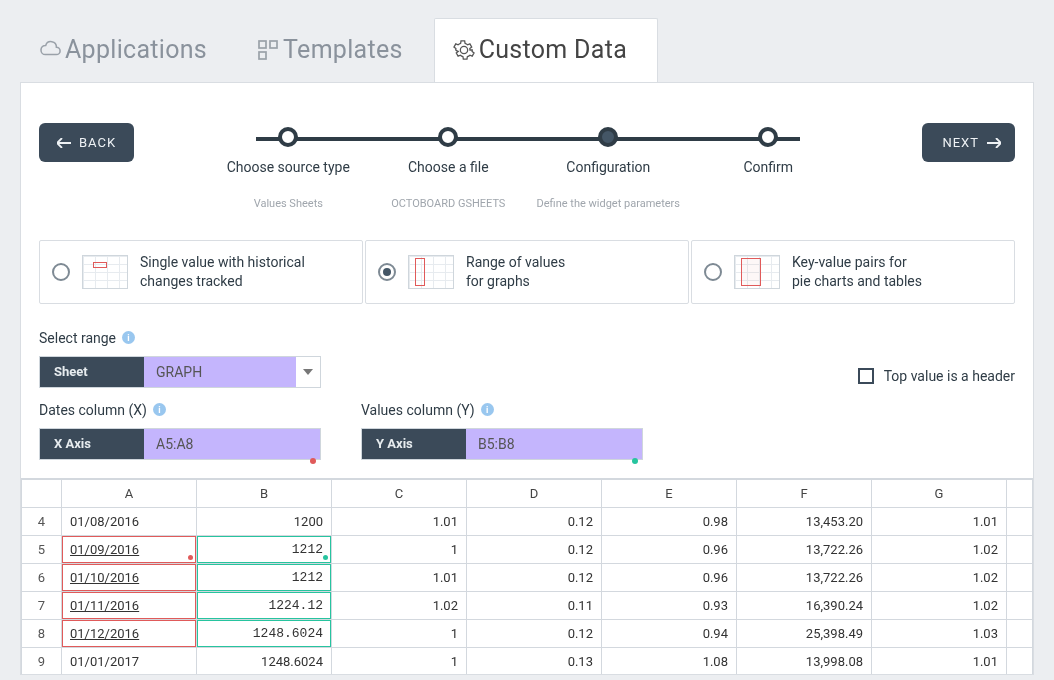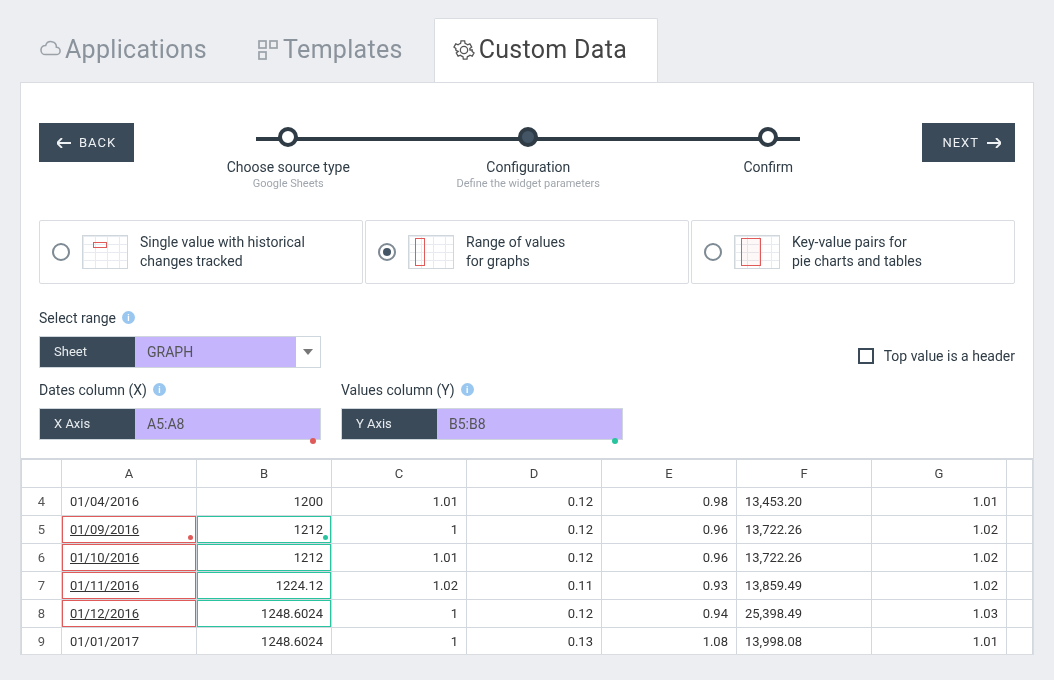--- a/index.html
+++ b/index.html
@@ -4,67 +4,67 @@
 <style>
   * { box-sizing: border-box; margin: 0; padding: 0; font-family: -apple-system, BlinkMacSystemFont, "Segoe UI", Roboto, sans-serif; }
   body { background: #eceef1; color: #333; font-size: 14px; }
   .page { width: 1054px; margin: 0 auto; }
   .tabs { display: flex; gap: 0; padding: 18px 0 0 20px; align-items: flex-end; }
   .tab { display: flex; align-items: center; gap: 4px; padding: 16px 30px 18px 18px; color: #8a929c; font-size: 25px; letter-spacing: 0.3px; cursor: pointer; border: 1px solid transparent; border-bottom: none; }
   .tab.active { background: #fff; color: #444; border-color: #d9dde2; border-radius: 2px 2px 0 0; }
   .tab .icon { width: 22px; height: 22px; display: flex; align-items: center; justify-content: center; }
   .panel { background: #fff; border: 1px solid #d9dde2; margin: 0 20px; padding: 0; }
   .topbar { display: flex; align-items: flex-start; justify-content: space-between; padding: 40px 4px 20px 4px; }
-  .btn { background: #3b4a59; color: #eef2f5; border: none; padding: 12px 18px; font-size: 13px; letter-spacing: 1px; cursor: pointer; display: flex; align-items: center; gap: 8px; border-radius: 0; margin: 0 14px; }
+  .btn { background: #3b4a59; color: #eef2f5; border: none; padding: 12px 18px; font-size: 13px; letter-spacing: 1px; cursor: pointer; display: flex; align-items: center; gap: 8px; border-radius: 6px; margin: 0 14px; }
   .btn.next { padding: 12px 14px 12px 20px; }
   .steps { flex: 1; max-width: 640px; margin: 0 auto; display: flex; justify-content: space-between; position: relative; padding-top: 4px; }
   .steps::before { content: ""; position: absolute; left: 48px; right: 48px; top: 14px; height: 4px; background: #2f3c46; z-index: 0; }
   .step { width: 25%; text-align: center; position: relative; z-index: 1; }
   .step .circle { width: 20px; height: 20px; background: #fff; border: 4px solid #2f3c46; border-radius: 50%; margin: 0 auto 12px; }
   .step.active .circle { background: #445666; }
-  .step-title { color: #2f3c46; font-size: 14px; margin-bottom: 2px; }
+  .step-title { color: #2f3c46; font-size: 14px; margin-bottom: 22px; }
   .step-sub { color: #a0a6ad; font-size: 11px; }
 
   .choices { display: flex; gap: 2px; padding: 10px 18px 18px 18px; justify-content: space-between; }
   .choice { flex: 1; display: flex; align-items: center; gap: 12px; border: 1px solid #d9dde2; border-radius: 2px; padding: 12px 12px; cursor: pointer; color: #2f3c46; font-size: 14px; line-height: 1.35; }
   .radio { width: 18px; height: 18px; border: 2px solid #7e8a94; border-radius: 50%; flex-shrink: 0; position: relative; }
   .radio.checked::after { content: ""; position: absolute; inset: 3px; background: #445666; border-radius: 50%; }
   .mini { width: 46px; height: 34px; border: 1px solid #cfd6dc; flex-shrink: 0; position: relative; background: linear-gradient(#e7ebef 1px, transparent 1px) 0 0/100% 8px, linear-gradient(90deg,#e7ebef 1px, transparent 1px) 0 0/12px 100%; }
   .mini .hl { position: absolute; border: 1px solid #e05a5a; }
   .mini.single .hl { left: 10px; top: 6px; width: 14px; height: 6px; }
   .mini.range .hl { left: 6px; top: 2px; width: 10px; height: 28px; }
   .mini.kv .hl { left: 6px; top: 2px; width: 20px; height: 28px; background: rgba(224,90,90,0.05); }
 
   .cfg { padding: 8px 18px 4px 18px; }
   .cfg-row { display: flex; justify-content: space-between; align-items: flex-end; gap: 44px; margin-bottom: 14px; }
   .field-label { color: #2f3c46; font-size: 14px; margin-bottom: 10px; display: flex; align-items: center; gap: 6px; }
   .info-icon { width: 13px; height: 13px; border-radius: 50%; background: #99c7ef; color: #fff; font-size: 9px; font-weight: bold; display: inline-flex; align-items: center; justify-content: center; }
   .compound { display: flex; width: 282px; border: 1px solid #cfd6dc; height: 32px; }
-  .compound .cap { background: #3b4a59; color: #e7ecef; font-size: 13px; display: flex; align-items: center; padding: 0 14px; width: 95px; flex-shrink: 0; }
+  .compound .cap { background: #3b4a59; color: #e7ecef; font-size: 13px; display: flex; align-items: center; padding: 0 14px; width: 104px; flex-shrink: 0; font-weight: bold; }
   .compound .val { flex: 1; display: flex; align-items: center; padding: 0 12px; color: #555; position: relative; background: #c4b5fd; }
   .compound .chev { width: 24px; display: flex; align-items: center; justify-content: center; color: #888; }
   .dot { width: 6px; height: 6px; border-radius: 50%; position: absolute; right: 4px; bottom: -5px; }
   .dot.red { background: #e05a5a; }
   .dot.green { background: #27c49f; }
   .check-row { display: flex; align-items: center; gap: 10px; color: #2f3c46; font-size: 14px; padding-bottom: 4px; }
   .checkbox { width: 16px; height: 16px; border: 2px solid #3b4a59; }
-  .axis-row { display: flex; gap: 20px; }
+  .axis-row { display: flex; gap: 40px; }
   .axis-block { width: 282px; }
 
   .sheet { margin-top: 14px; border-top: 1px solid #d3d8de; max-height: 196px; overflow: hidden; }
   table { border-collapse: collapse; width: 100%; table-layout: fixed; }
   th, td { border: 1px solid #d3d8de; height: 28px; font-size: 13px; font-weight: normal; }
   th { background: #fff; color: #444; text-align: center; }
   th.rownum, td.rownum { width: 40px; background: #fff; text-align: center; color: #555; }
   td { padding: 0 8px; color: #333; background: #fff; }
   .col-a { width: 135px; text-align: left; }
   .col-num { text-align: right; }
-  .col-f { text-align: left; }
+  .col-f { text-align: right; }
   .sel-x { box-shadow: inset 0 0 0 1px #e05a5a; position: relative; text-decoration: underline; }
-  .sel-y { box-shadow: inset 0 0 0 1px #27c49f; position: relative; }
+  .sel-y { box-shadow: inset 0 0 0 1px #27c49f; position: relative; font-family: Liberation Mono, monospace; }
   .cell-dot { position: absolute; width: 5px; height: 5px; border-radius: 50%; right: 3px; bottom: 3px; }
 
   svg { display: block; }
 </style>
 </head>
 <body>
 
 <div class="page">
   <div class="tabs">
     <div class="tab">
@@ -103,21 +103,26 @@
               <path d="M5 0L0 5l5 5M0 5h14" fill="none" stroke="#eef2f5" stroke-width="1.8"></path>
             </svg>
           </span>
         <span>BACK</span>
       </button>
 
       <div class="steps">
         <div class="step">
           <div class="circle"></div>
           <div class="step-title">Choose source type</div>
-          <div class="step-sub">Google Sheets</div>
+          <div class="step-sub">Values Sheets</div>
+        </div>
+        <div class="step">
+          <div class="circle"></div>
+          <div class="step-title">Choose a file</div>
+          <div class="step-sub">OCTOBOARD GSHEETS</div>
         </div>
         <div class="step active">
           <div class="circle"></div>
           <div class="step-title">Configuration</div>
           <div class="step-sub">Define the widget parameters</div>
         </div>
         <div class="step">
           <div class="circle"></div>
           <div class="step-title">Confirm</div>
           <div class="step-sub"></div>
@@ -239,21 +244,21 @@
             <th>D</th>
             <th>E</th>
             <th>F</th>
             <th>G</th>
             <th></th>
           </tr>
         </thead>
         <tbody id="sheet-body">
             <tr>
               <td class="rownum">4</td>
-              <td class="col-a ">01/04/2016</td>
+              <td class="col-a ">01/08/2016</td>
               <td class="col-num ">1200</td>
               <td class="col-num ">1.01</td>
               <td class="col-num ">0.12</td>
               <td class="col-num ">0.98</td>
               <td class="col-f ">13,453.20</td>
               <td class="col-num ">1.01</td>
               <td></td>
             </tr>
             <tr>
               <td class="rownum">5</td>
@@ -277,21 +282,21 @@
               <td class="col-num ">1.02</td>
               <td></td>
             </tr>
             <tr>
               <td class="rownum">7</td>
               <td class="col-a sel-x">01/11/2016</td>
               <td class="col-num sel-y">1224.12</td>
               <td class="col-num ">1.02</td>
               <td class="col-num ">0.11</td>
               <td class="col-num ">0.93</td>
-              <td class="col-f ">13,859.49</td>
+              <td class="col-f ">16,390.24</td>
               <td class="col-num ">1.02</td>
               <td></td>
             </tr>
             <tr>
               <td class="rownum">8</td>
               <td class="col-a sel-x">01/12/2016</td>
               <td class="col-num sel-y">1248.6024</td>
               <td class="col-num ">1</td>
               <td class="col-num ">0.12</td>
               <td class="col-num ">0.94</td>

